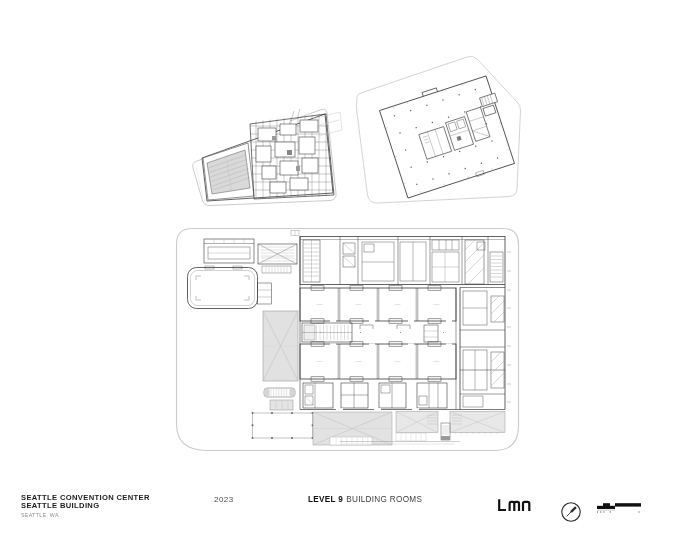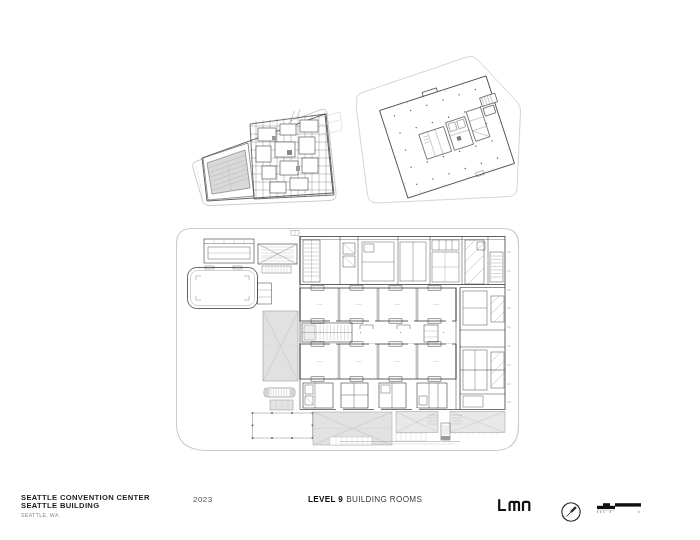--- a/index.html
+++ b/index.html
@@ -7,21 +7,21 @@
        font-family:"Liberation Sans", sans-serif;}
   .sheet{position:relative;width:700px;height:505px;background:#fff;}
   .drawing{position:absolute;left:0;top:0;}
 
   
   .tb{position:absolute;white-space:nowrap;}
   .tb-left{left:21px;top:494px;}
   .proj-line{font-size:7.6px;font-weight:bold;letter-spacing:.35px;
              color:#1c1c1c;line-height:8.2px;}
   .proj-loc{margin-top:2px;font-size:5.3px;letter-spacing:.3px;color:#8d8d8d;}
-  .tb-year{left:193px;top:495px;font-size:8px;letter-spacing:.45px;color:#4c4c4c;}
+  .tb-year{left:214px;top:495px;font-size:8px;letter-spacing:.45px;color:#4c4c4c;}
   .tb-title{left:308px;top:495px;font-size:8.2px;letter-spacing:.3px;color:#3d3d3d;}
   .tb-title .b{font-weight:bold;color:#111;margin-right:3px;}
   .tb-logo{left:496px;top:497px;width:38px;height:18px;}
   .tb-north{left:559px;top:500px;width:24px;height:24px;}
   .tb-scale{left:594px;top:499px;width:52px;height:18px;}
 </style>
 </head>
 <body>
 
 <div class="sheet">

